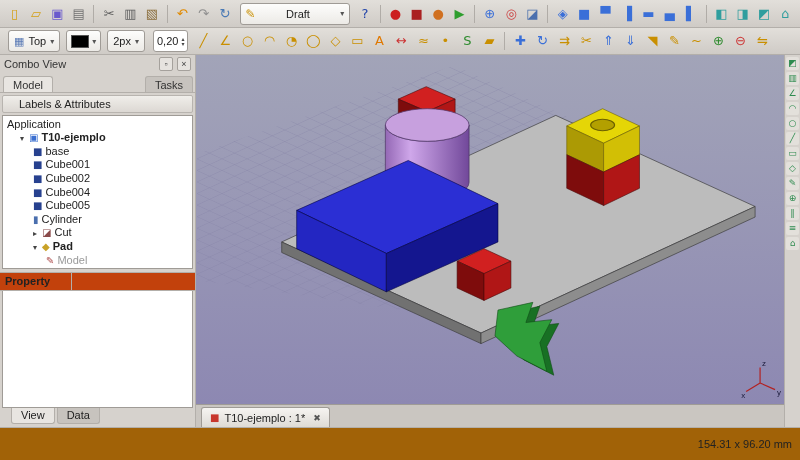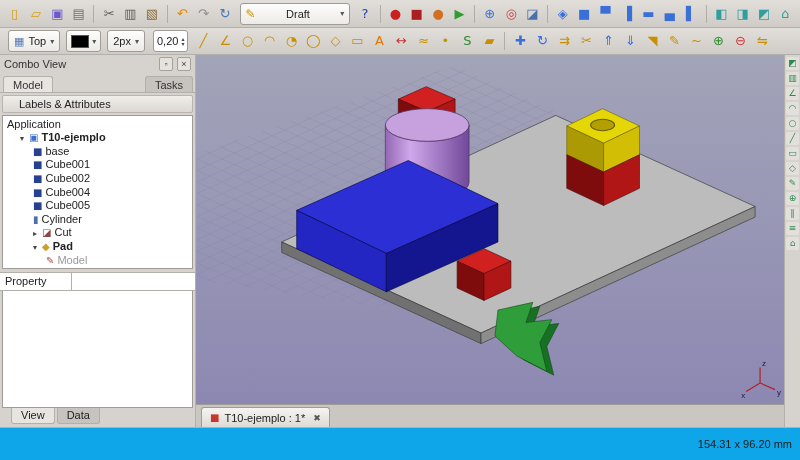--- a/index.html
+++ b/index.html
@@ -41,22 +41,22 @@
         background:#c7c3be;margin-right:2px;color:#333;}
   .mtab.active{background:#e8e5e1;}
   .section-hdr{margin:2px;padding:2px 16px;background:linear-gradient(#f0eeea,#dcd8d3);
                border:1px solid #b8b4af;border-radius:2px;color:#222;}
   .tree-box{height:152px;margin:0 2px;background:#fff;border:1px solid #9f9b96;overflow:hidden;}
   .trow{display:flex;align-items:flex-end;height:13.6px;white-space:nowrap;}
   .trow span:empty{display:none;}
   .tarrow{width:9px;font-size:8px;color:#444;font-family:"DejaVu Sans",sans-serif;}
   .ticon{margin-right:3px;font-size:10px;font-family:"DejaVu Sans",sans-serif;}
   .grayed .tlabel{color:#9a9a9a;}
-  .prop-hdr{display:flex;height:17px;align-items:center;background:#ffffff;border-top:1px solid #b3afaa;
-            border-bottom:1px solid #b3afaa;margin-top:3px;color:#222;}
+  .prop-hdr{display:flex;height:17px;align-items:center;background:#c2410c;border-top:1px solid #b3afaa;
+            border-bottom:1px solid #b3afaa;margin-top:3px;color:#222;font-weight:bold;}
   .prop-hdr .c1{width:66px;padding-left:5px;border-right:1px solid #b3afaa;height:100%;line-height:17px;}
   .prop-hdr .c2{flex:1;padding-left:5px;}
   .prop-body{flex:1;margin:0 2px;background:#fff;border:1px solid #9f9b96;border-top:none;}
   .btabs{height:19px;display:flex;align-items:flex-start;padding-left:11px;}
   .btab{padding:1px 9px 2px;border:1px solid #b3afaa;border-top:none;border-radius:0 0 3px 3px;
         background:#c7c3be;margin-right:2px;}
   .btab.active{background:#e8e5e1;}
   
   .center{flex:1;display:flex;flex-direction:column;min-width:0;}
   .vp{flex:1;position:relative;min-height:0;}
@@ -67,21 +67,21 @@
            background:linear-gradient(#f6f4f1,#dedbd6);border:1px solid #9f9b96;border-bottom:none;
            border-radius:3px 3px 0 0;}
   .dticon{color:#c8372d;font-size:10px;font-family:"DejaVu Sans",sans-serif;}
   .dtclose{color:#555;font-size:9px;font-family:"DejaVu Sans",sans-serif;margin-left:3px;}
   
   .right-tb{width:16px;box-sizing:border-box;border-left:1px solid #b3afaa;background:#d6d2cd;
             display:flex;flex-direction:column;align-items:center;padding-top:2px;gap:2px;}
   .ric{width:13px;height:13px;line-height:13px;font-size:9px;text-align:center;border-radius:2px;
        font-family:"DejaVu Sans",sans-serif;background:#e3e0db;}
   
-  .status{height:20px;box-sizing:border-box;border-top:1px solid #b3afaa;background:#0ea5e9;
+  .status{height:20px;box-sizing:border-box;border-top:1px solid #b3afaa;background:#a16207;
           display:flex;align-items:center;justify-content:flex-end;padding:16px 8px;color:#222;}
 </style>
 </head>
 <body>
 
 <div class="window">
 
   <div class="tb">
     <span class="grp">
       

